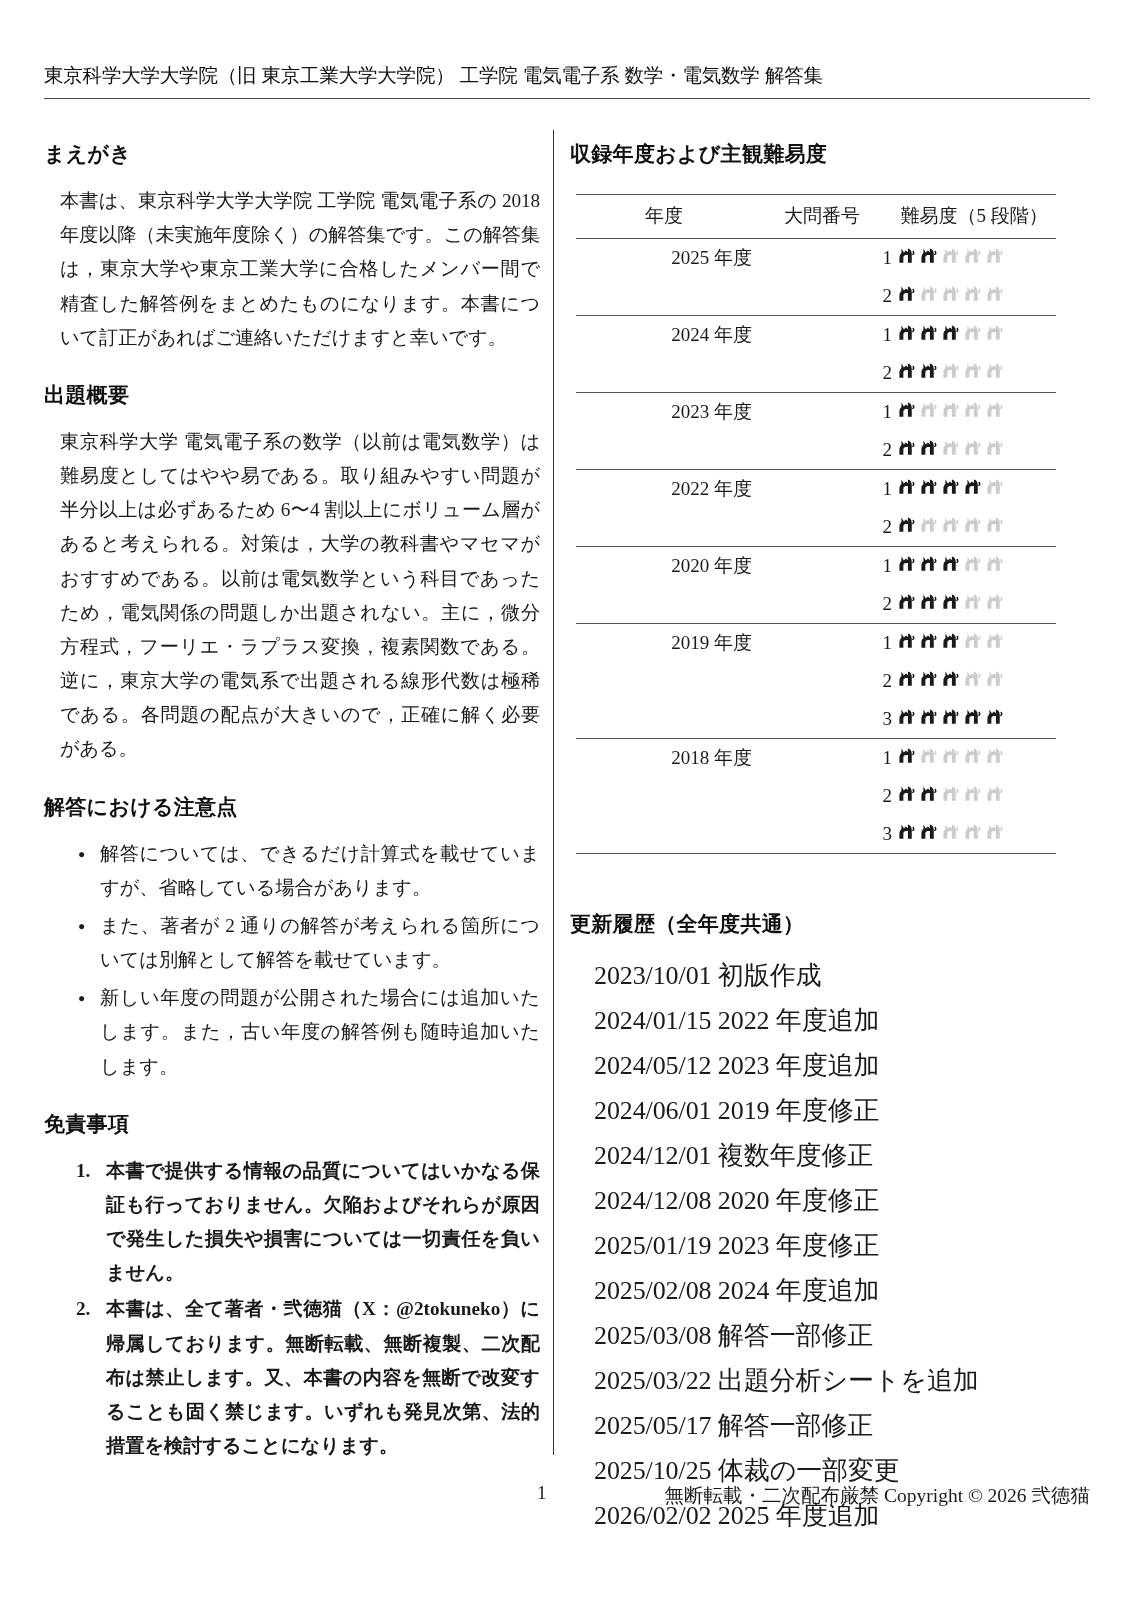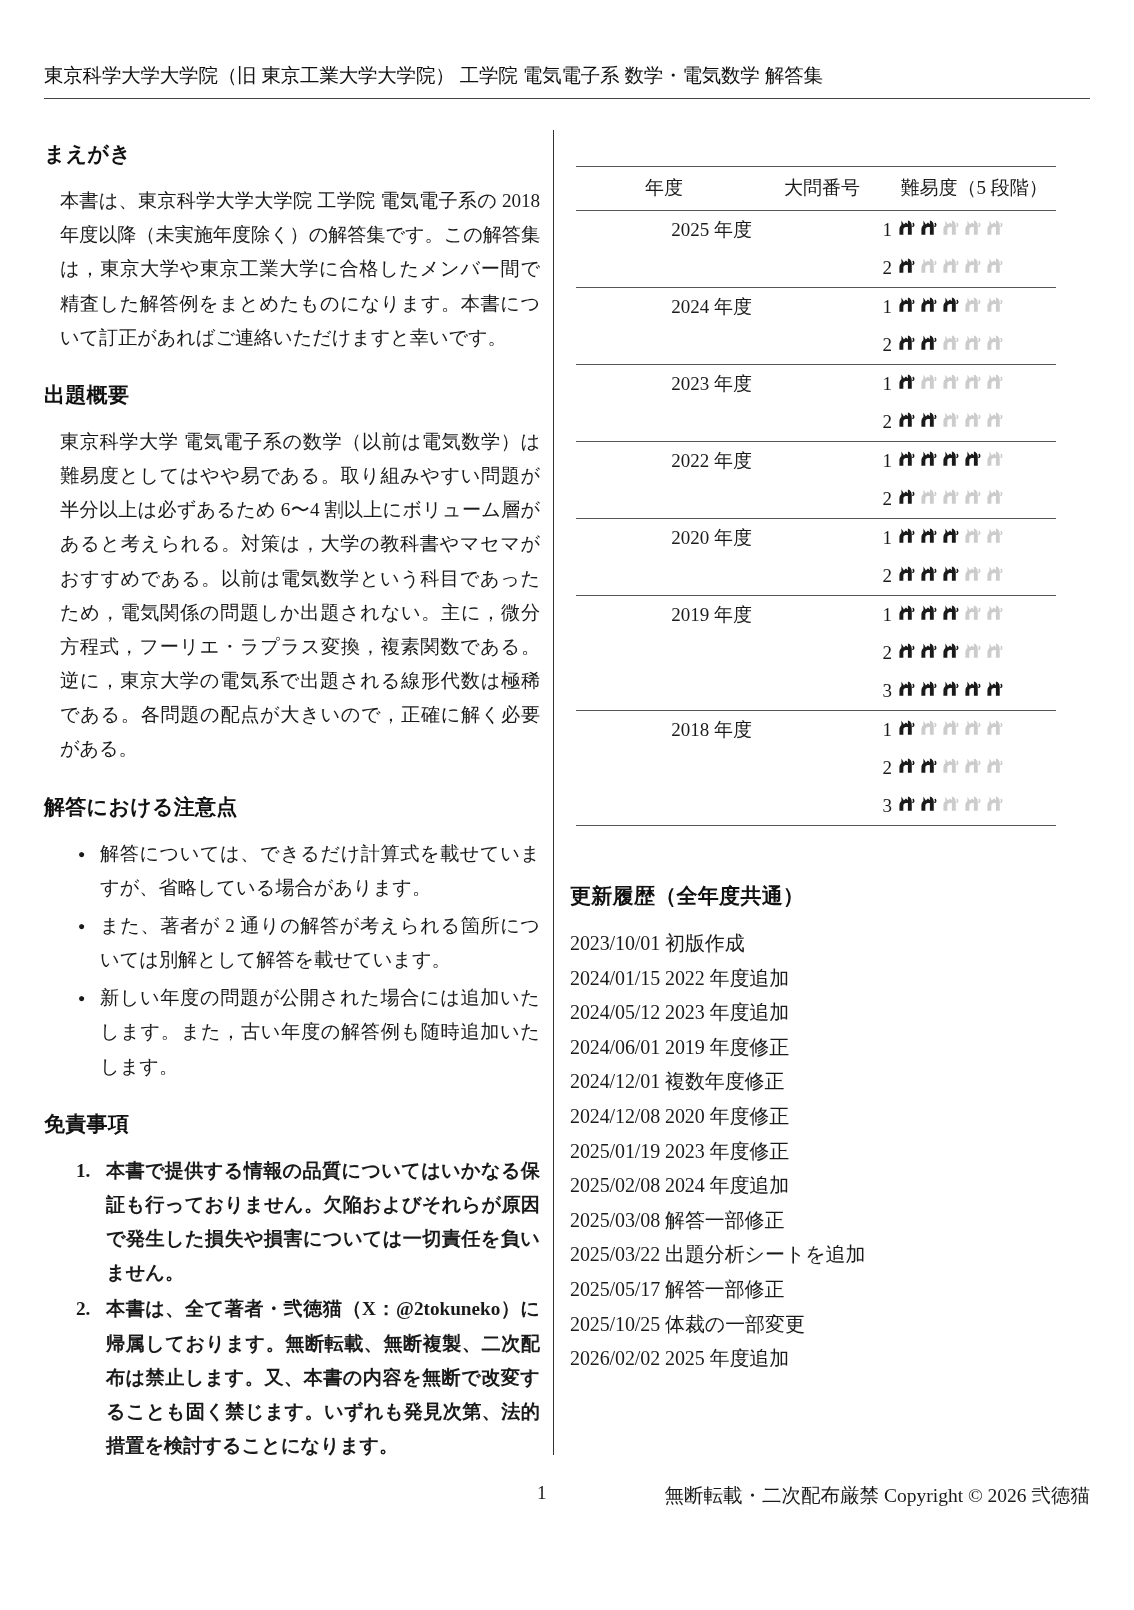--- a/index.html
+++ b/index.html
@@ -166,24 +166,25 @@
     justify-content: flex-start;
     width: 160px;
   }
   .cat { width: 21px; height: 21px; display: block; }
   .cat svg { display: block; width: 21px; height: 21px; }
 
   
   .history { margin-top: 56px; }
   .history-list { margin-top: 16px; }
   .history-item {
-    font-size: 20px;
+    font-size: 26px;
     line-height: 1.73;
     letter-spacing: -0.1px;
     white-space: nowrap;
+    margin-left: 24px;
   }
 
   
   .footer {
     position: absolute;
     left: 0;
     top: 1482px;
     width: 1134px;
     height: 30px;
   }
@@ -231,20 +232,21 @@
     <h2 class="section">免責事項</h2>
     <ol class="numbered">
       <li>本書で提供する情報の品質についてはいかなる保証も行っておりません。欠陥およびそれらが原因で発生した損失や損害については一切責任を負いません。</li>
       <li>本書は、全て著者・弐徳猫（X：@2tokuneko）に帰属しております。無断転載、無断複製、二次配布は禁止します。又、本書の内容を無断で改変することも固く禁じます。いずれも発見次第、法的措置を検討することになります。</li>
     </ol>
 
   </div>
 
   <div class="col-right">
 
+    <h2 class="section tight">収録年度および主観難易度</h2>
 
     <div class="tbl-wrap">
       <table class="years">
         <colgroup>
           <col class="col-year">
             <col class="col-qnum">
             <col class="col-diff">
         </colgroup>
         <thead>
           <tr class="toprule headrule">

